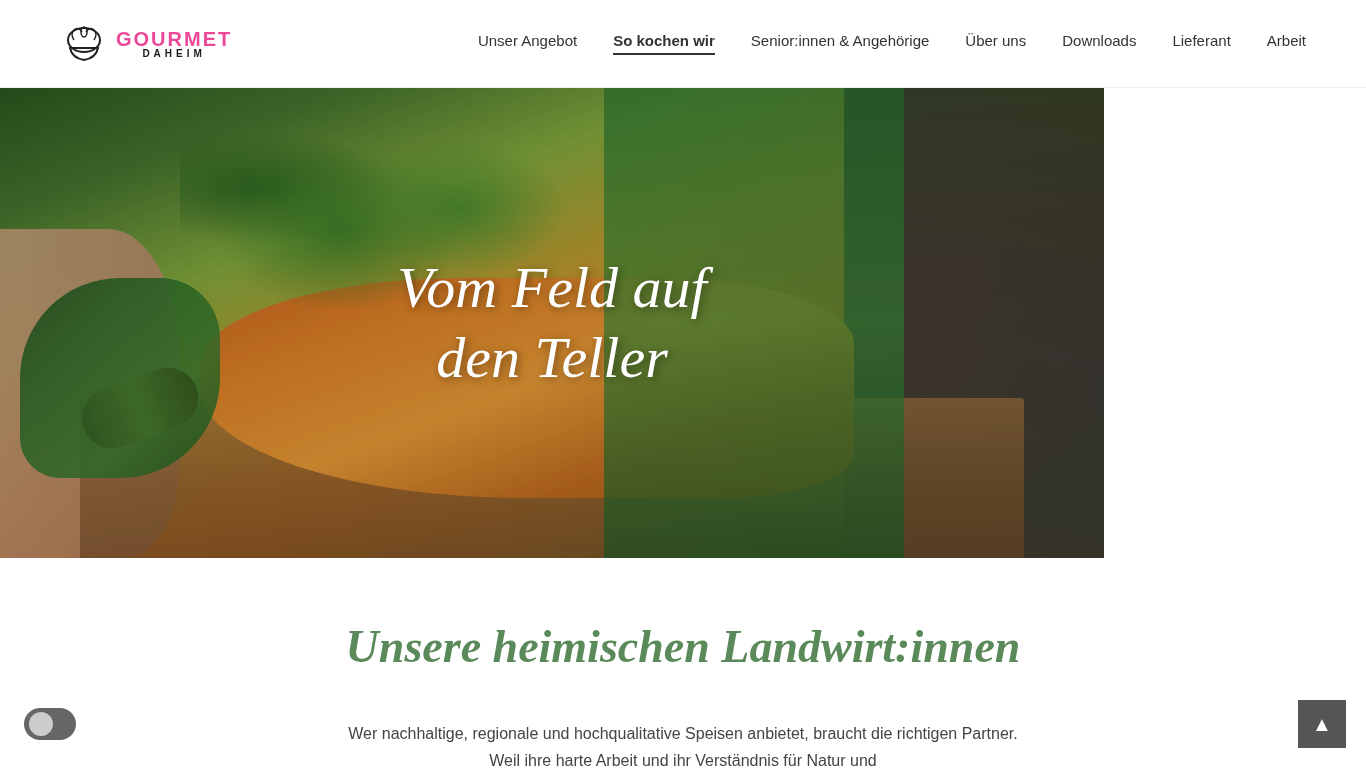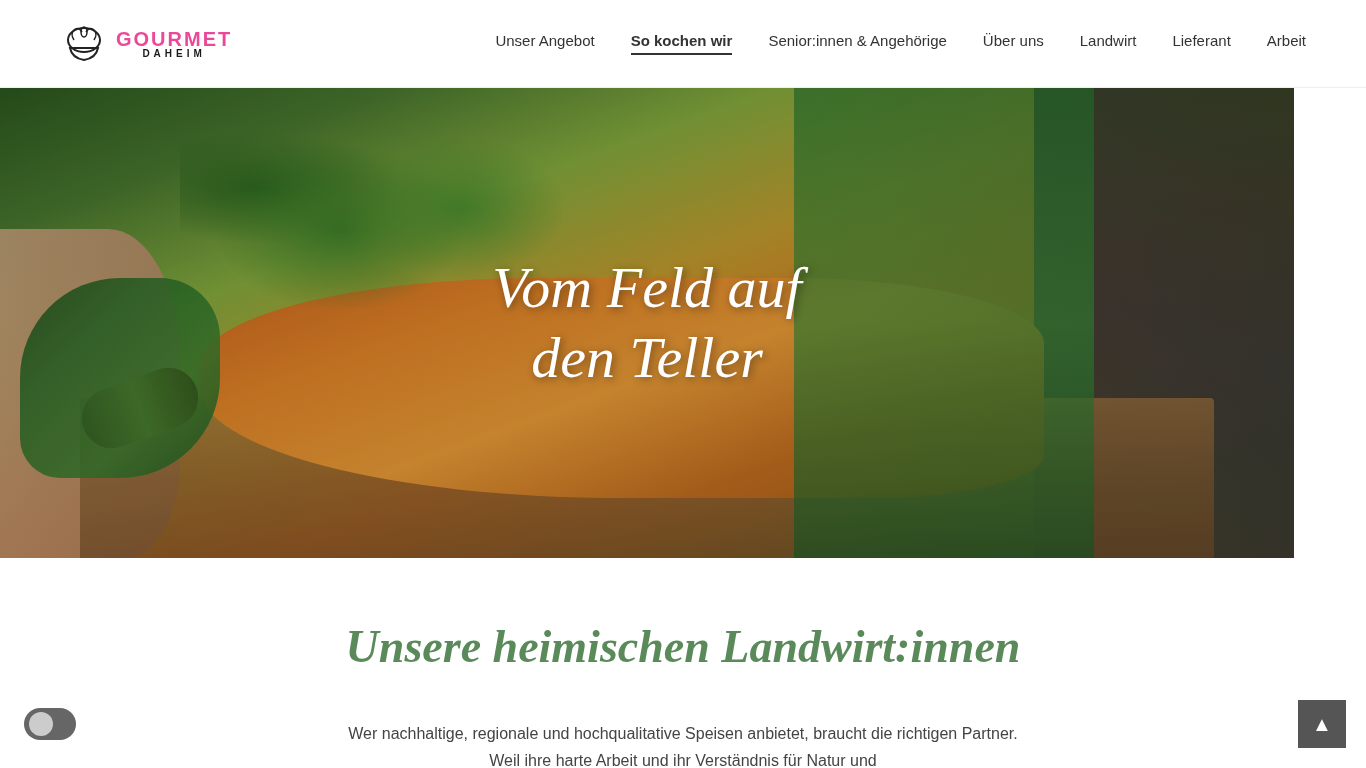--- a/index.html
+++ b/index.html
@@ -64,21 +64,21 @@
     }
 
     .nav-item.active {
       font-weight: 700;
       border-bottom: 2px solid #333;
     }
 
     
     .hero {
       position: relative;
-      width: 1294px;
+      width: 1104px;
       height: 470px;
       overflow: hidden;
       text-decoration: underline;
     }
 
     .hero-bg {
       width: 100%;
       height: 100%;
       background: linear-gradient(
         135deg,
@@ -207,21 +207,21 @@
       <span class="logo-gourmet">GOURMET</span>
       <span class="logo-daheim">DAHEIM</span>
     </div>
   </div>
 
   <nav>
     <a class="nav-item">Unser Angebot</a>
     <a class="nav-item active">So kochen wir</a>
     <a class="nav-item">Senior:innen &amp; Angehörige</a>
     <a class="nav-item">Über uns</a>
-    <a class="nav-item">Landwirt</a>
+    <a class="nav-item">Downloads</a>
     <a class="nav-item">Lieferant</a>
     <a class="nav-item">Arbeit</a>
   </nav>
 </header>
 
 <section class="hero">
   <div class="hero-bg">
 
     <div style="position:absolute;inset:0;overflow:hidden;">
 

